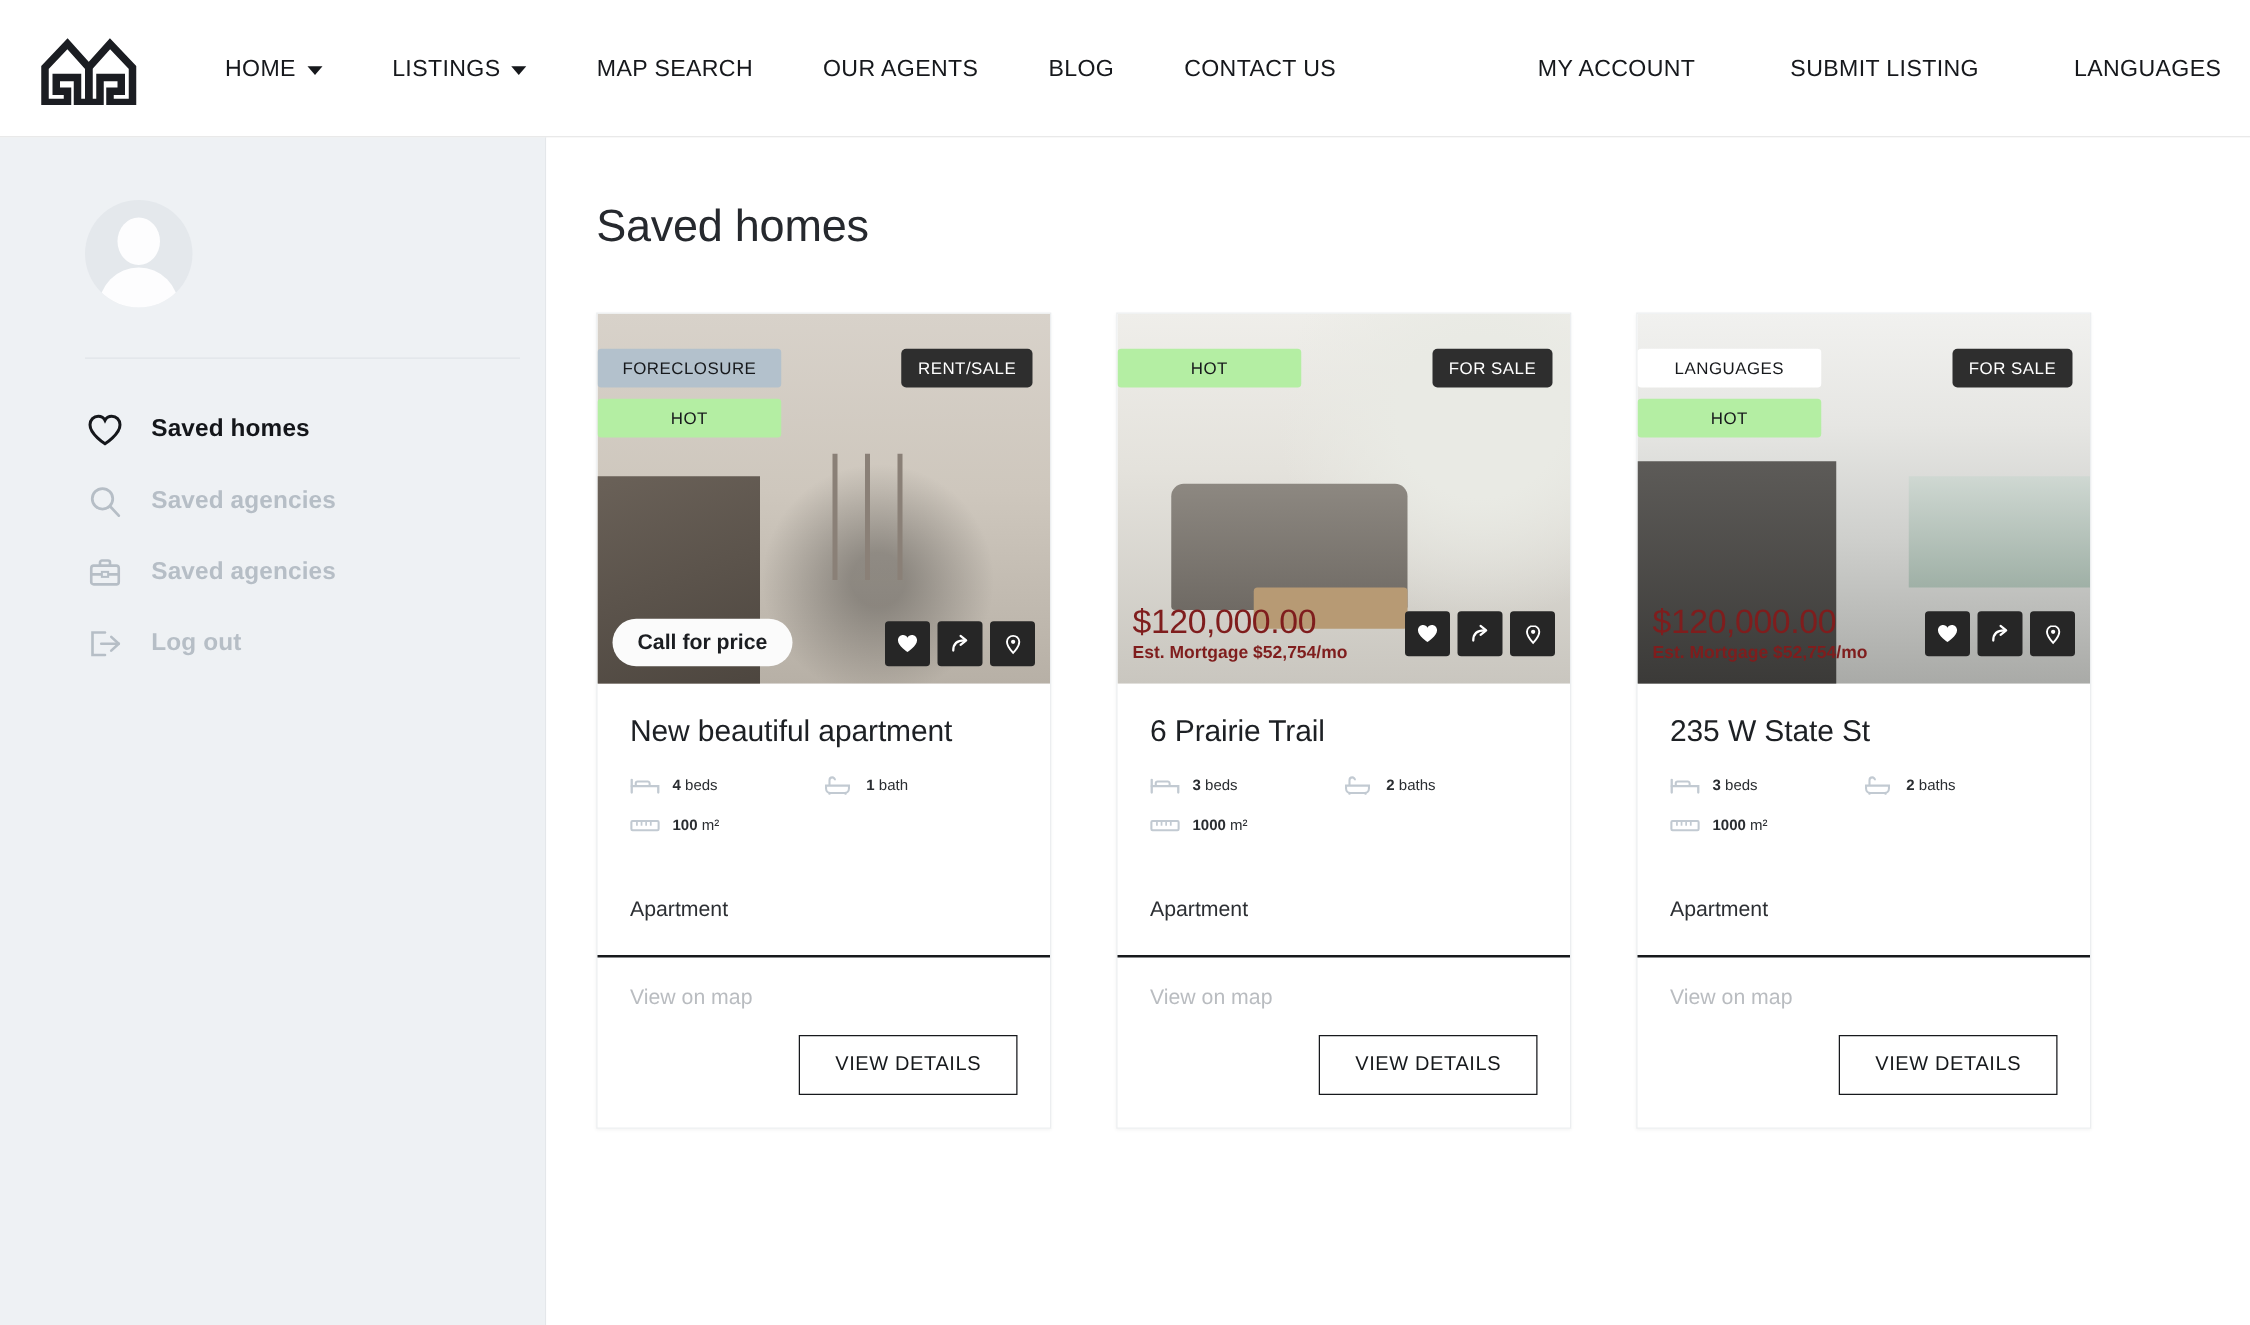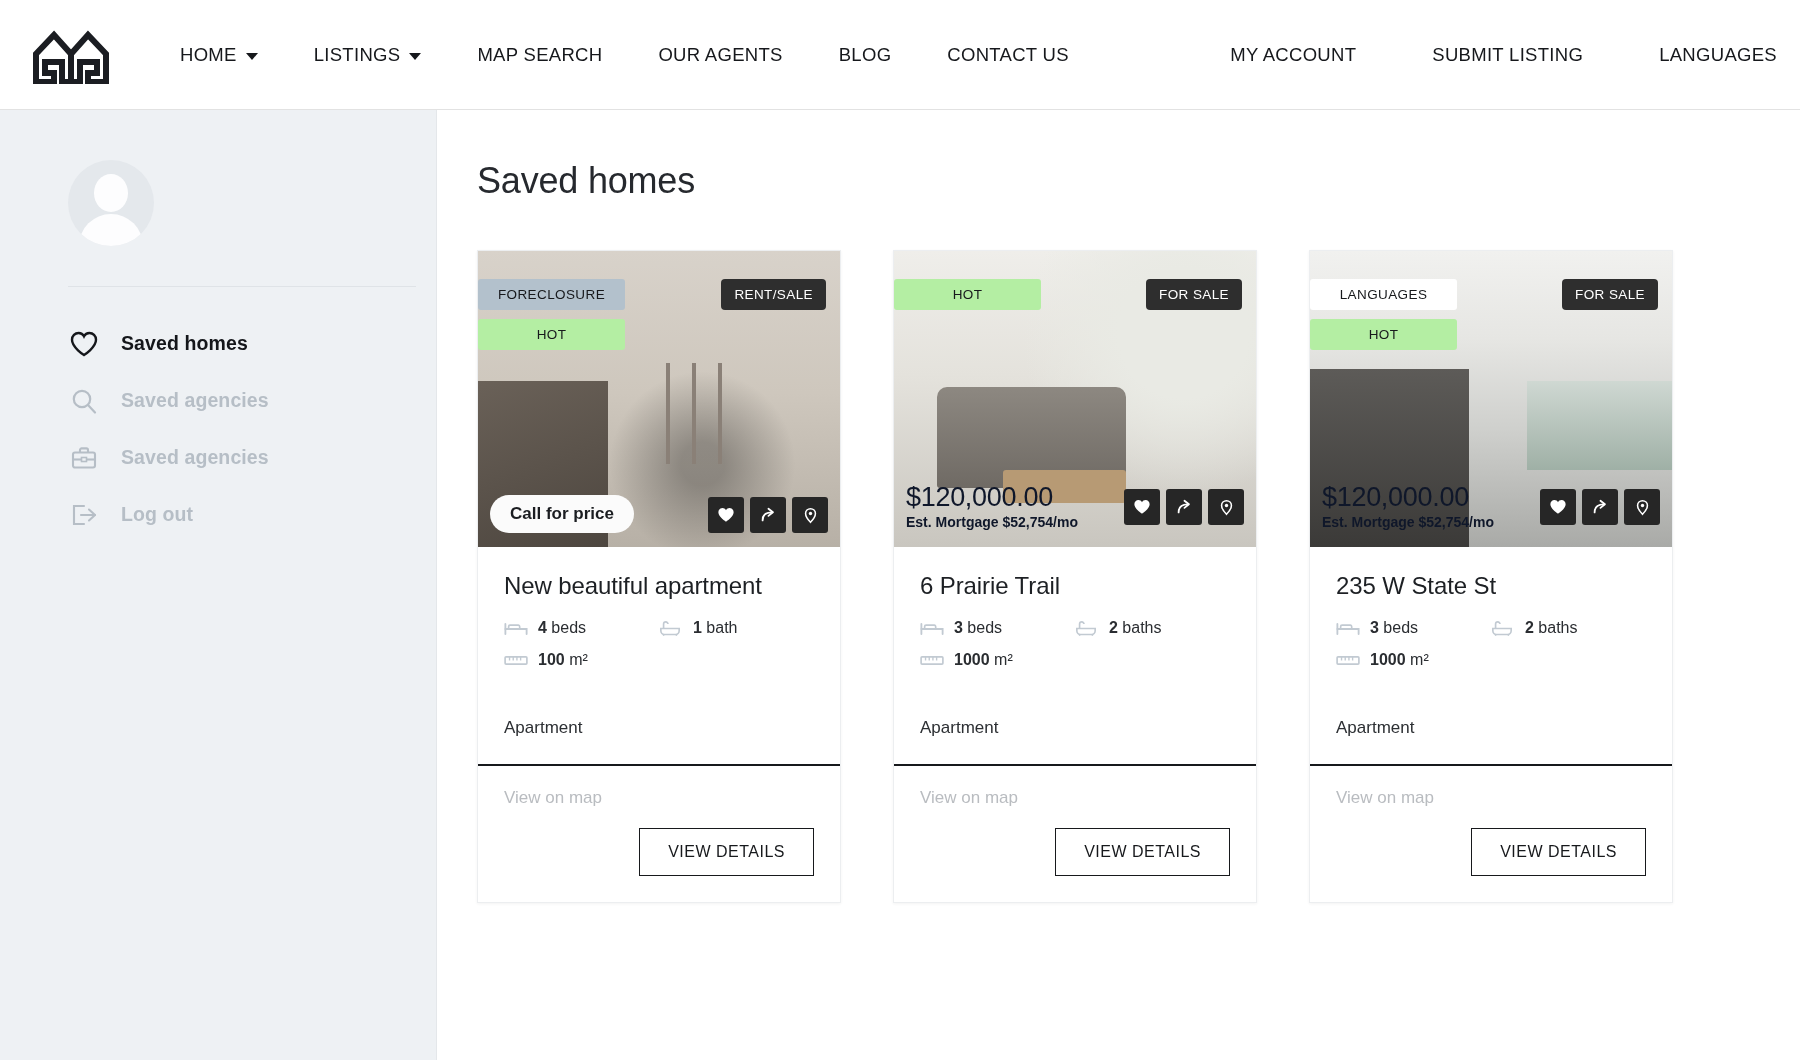--- a/index.html
+++ b/index.html
@@ -206,21 +206,21 @@
   }
   .price-pill {
     background: #fbfbfb;
     border-radius: 20px;
     padding: 9px 20px;
     font-size: 17px;
     font-weight: bold;
     color: #1b1d21;
     white-space: nowrap;
   }
-  .price-over { color: #0f172a; line-height: 1.15; margin-bottom: 2px; }
+  .price-over { color: #7f1d1d; line-height: 1.15; margin-bottom: 2px; }
   .price-over .amount { font-size: 27px; font-weight: normal; letter-spacing: -.3px; display:block; }
   .price-over .mortgage { font-size: 14px; font-weight: bold; white-space: nowrap; }
   .act-buttons { display: flex; gap: 6px; margin-left: auto; }
   .act-btn {
     width: 36px; height: 36px;
     background: #262626;
     display: flex; align-items: center; justify-content: center;
     border-radius: 3px;
     cursor: pointer;
   }
@@ -233,21 +233,21 @@
     font-size: 24px;
     color: #1d2024;
     font-weight: normal;
     line-height: 1.22;
     margin-bottom: 18px;
     letter-spacing: -.1px;
   }
   .specs { display: flex; flex-wrap: wrap; row-gap: 12px; margin-bottom: 22px; }
   .spec {
     display: flex; align-items: center; gap: 10px;
-    font-size: 16px; color: #2a2d31;
+    font-size: 12px; color: #2a2d31;
     width: 50%;
   }
   .spec.full { width: 100%; }
   .spec b { font-weight: bold; }
   .spec .sicon { width: 24px; height: 20px; flex: 0 0 24px; display:flex; align-items:center; }
   .ptype { font-size: 17px; color: #2c2f33; padding-bottom: 26px; margin-top: 48px; }
 
   .card-foot { border-top: 2px solid #17191c; padding: 22px 26px 26px 26px; }
   .view-map { font-size: 17px; color: #b9bcc0; cursor: pointer; }
   .details-wrap { display: flex; justify-content: flex-end; margin-top: 20px; }

